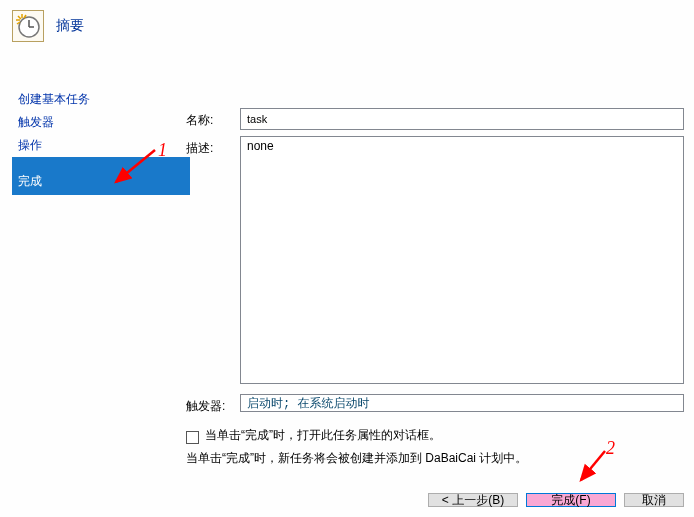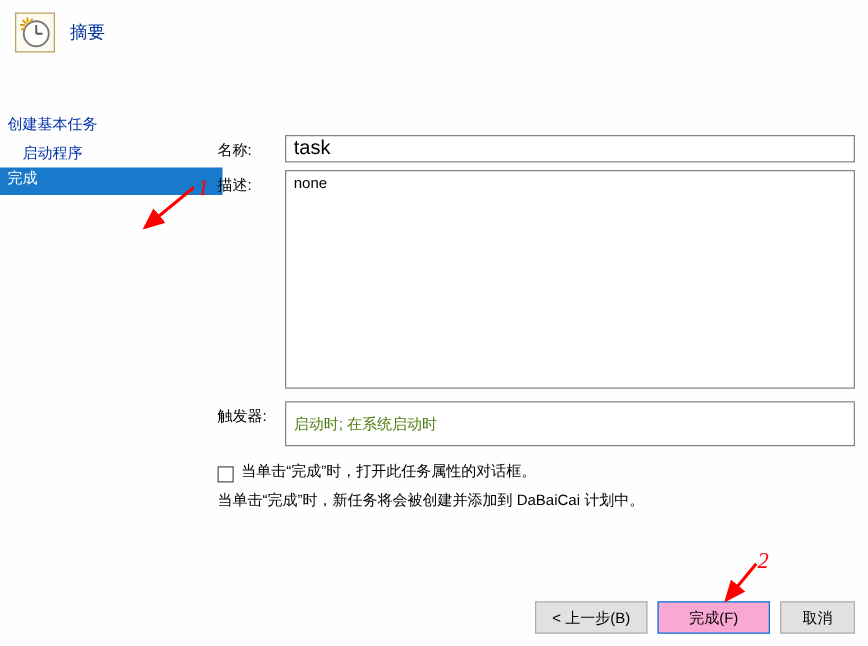--- a/index.html
+++ b/index.html
@@ -28,91 +28,91 @@
     position: relative;
   }
   .header-icon svg { display: block; }
   .header-title {
     font-size: 14px;
     color: #003399;
   }
   .content { position: relative; }
   .sidebar {
     position: absolute;
-    left: 0; top: 30px;
+    left: 12px; top: 30px;
     width: 178px;
   }
   .side-item {
     padding: 3px 6px;
     color: #0033aa;
     cursor: default;
   }
   .side-item.sub {
     padding-left: 18px;
   }
   .side-item.sel {
     background: #1979ca;
     color: #fff;
-    padding-top: 0;
+    padding-top: 16px;
     padding-bottom: 5px;
   }
   .form-area {
     position: absolute;
-    left: 174px;
+    left: 186px;
     top: 50px;
     right: 10px;
   }
   .row { display: flex; align-items: flex-start; margin-bottom: 6px; }
   .row-label { width: 54px; flex: 0 0 54px; padding-top: 4px; color: #000; }
   .field-input {
     flex: 1 1 auto;
     height: 22px;
     padding: 2px 6px;
     border: 1px solid #828790;
     background: #fff;
     font-family: "Segoe UI", Tahoma, sans-serif;
-    font-size: 16px;
+    font-size: 11px;
     color: #000;
   }
   .field-textarea {
     flex: 1 1 auto;
-    height: 175px;
+    height: 248px;
     padding: 2px 6px;
     border: 1px solid #828790;
     background: #fff;
     font-family: "Segoe UI", Tahoma, sans-serif;
     font-size: 12px;
     resize: none;
     color: #000;
   }
   .field-ro {
     flex: 1 1 auto;
-    height: 36px;
+    height: 18px;
     padding: 2px 6px;
     border: 1px solid #828790;
     background: #fff;
-    font-family: Liberation Sans, sans-serif;
-    font-size: 12px;
-    color: #4d7c0f;
+    font-family: Liberation Mono, monospace;
+    font-size: 12px;
+    color: #0c4a6e;
   }
   .check-row { margin-left: 0; margin-top: 12px; display: flex; align-items: flex-end; }
   .checkbox {
     width: 13px; height: 13px; border: 1px solid #555; background: #fff;
     margin-right: 6px; flex: 0 0 13px;
   }
   .info-text { margin-top: 6px; }
   .btn-row {
     position: absolute;
     right: 10px;
     bottom: 10px;
     display: flex;
     gap: 8px;
   }
   .btn {
-    height: 26px;
+    height: 14px;
     min-width: 90px;
     padding: 0 12px;
     border: 1px solid #adadad;
     background: #e1e1e1;
     font-family: "Microsoft YaHei", "Segoe UI", sans-serif;
     font-size: 12px;
     cursor: default;
     display: flex; align-items: center; justify-content: center;
   }
   .btn.cancel { min-width: 60px; text-align: right; }
@@ -149,21 +149,22 @@
         <line x1="12" y1="3" x2="10" y2="6"></line>
       </g>
     </svg>
   </div>
   <div class="header-title">摘要</div>
 </div>
 
 <div class="content">
   <div class="sidebar">
     <div class="side-item">创建基本任务</div>
-    <div class="side-item sub">启动程序</div>
+    <div class="side-item">触发器</div>
+    <div class="side-item">操作</div>
     <div class="side-item sel">完成</div>
   </div>
 
   <div class="form-area">
     <div class="row">
       <div class="row-label">名称:</div>
       <input class="field-input" value="task" style="">
     </div>
     <div class="row">
       <div class="row-label">描述:</div>

